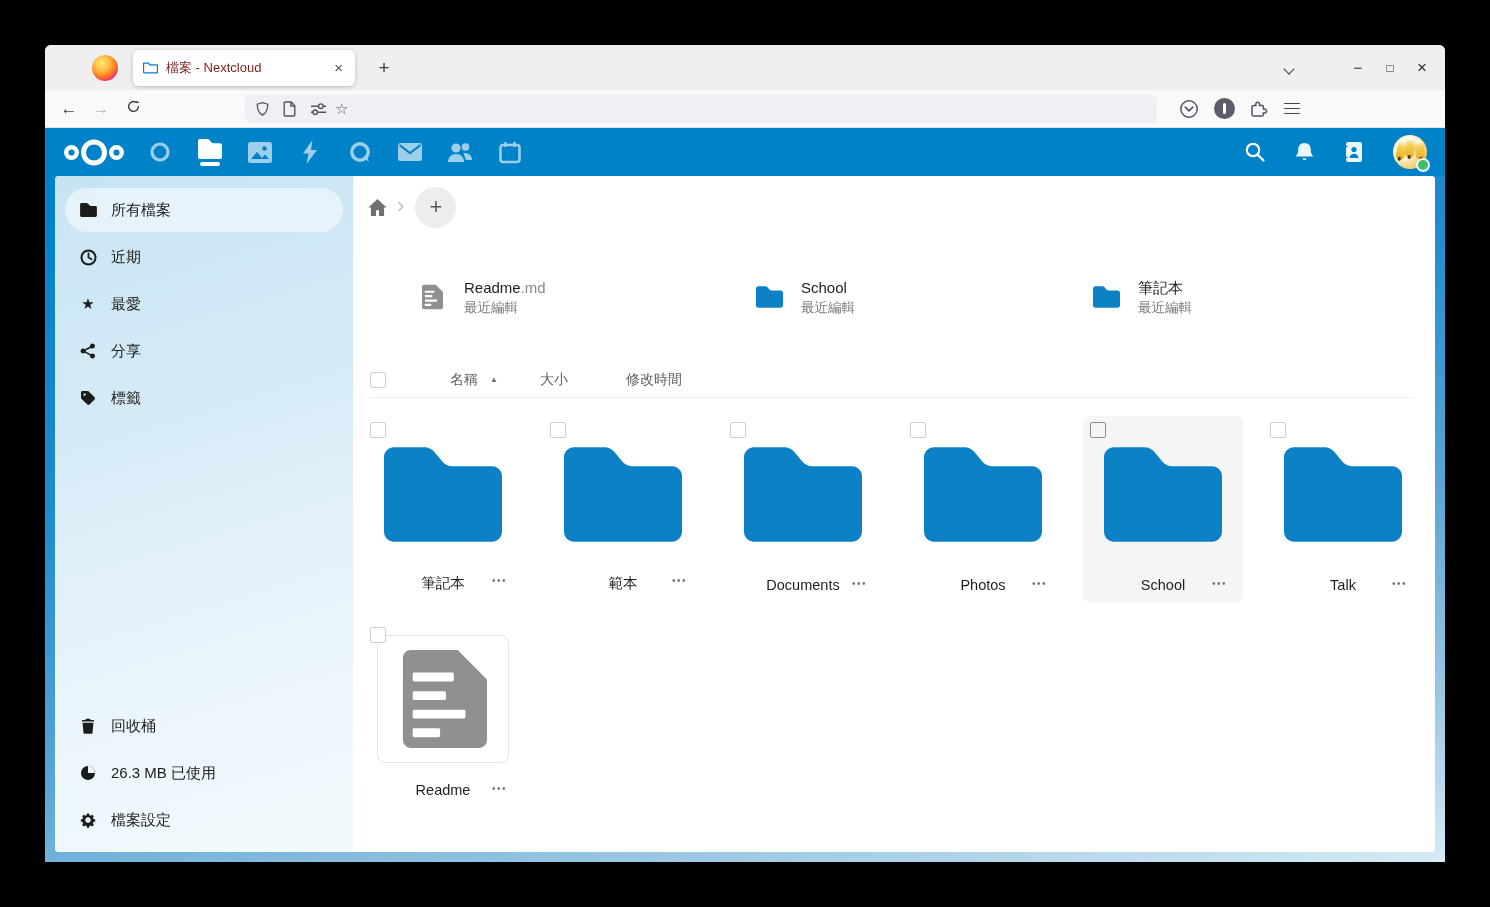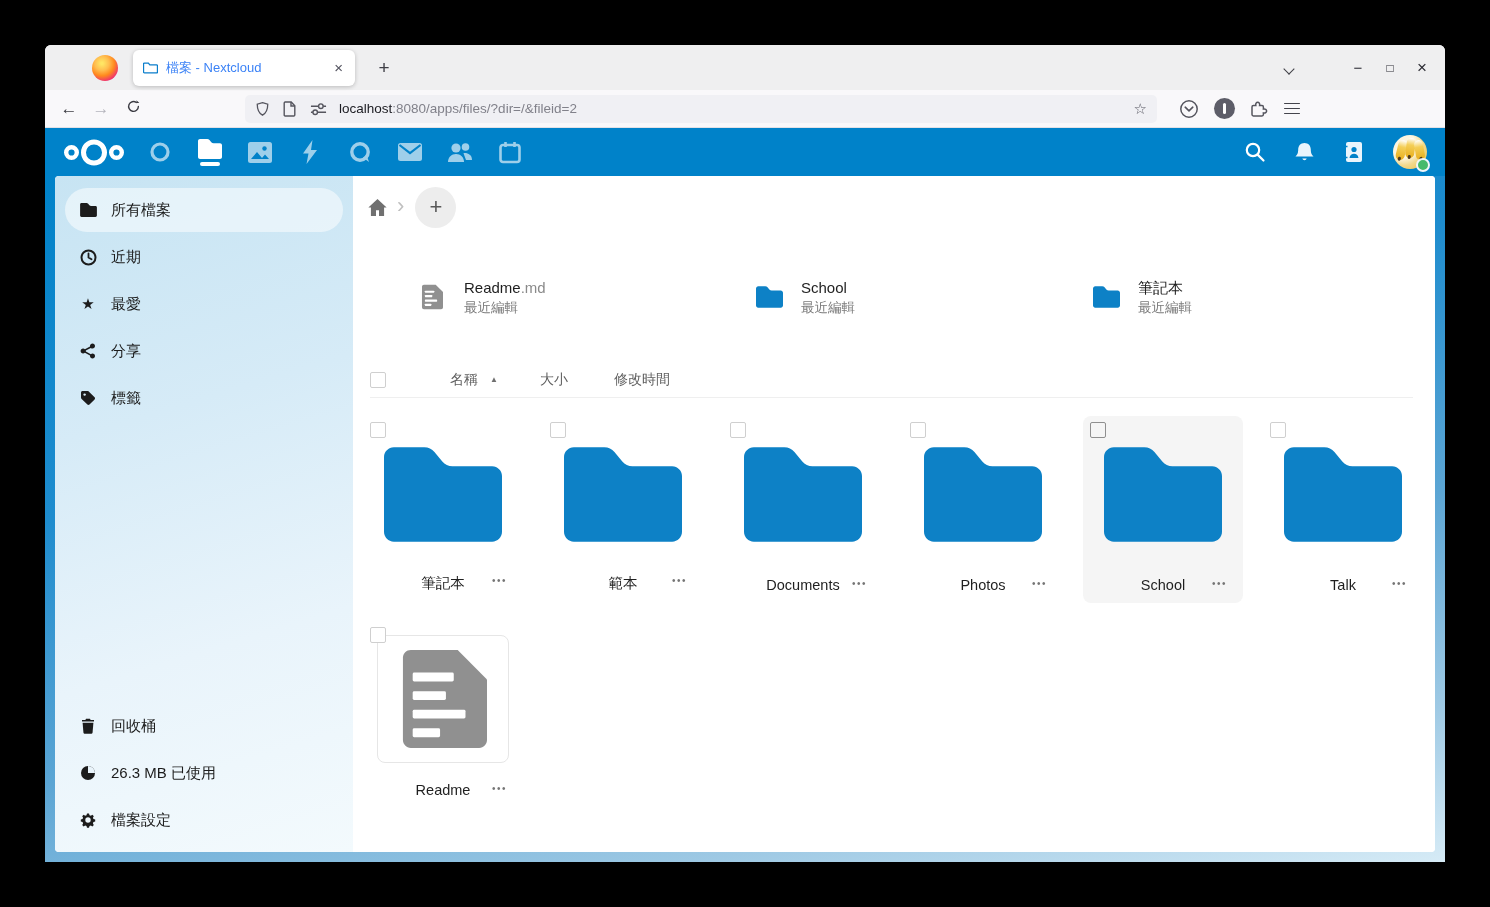--- a/index.html
+++ b/index.html
@@ -11,21 +11,21 @@
   }
   .window{ position:absolute; left:45px; top:45px; width:1400px; height:817px;
     background:#fff; border-radius:6px 6px 0 0; overflow:hidden; }
 
   
   .tabbar{ height:45px; background:#efeff0; display:flex; align-items:center; position:relative; }
   .ff-icon{ width:26px; height:26px; margin-left:47px; border-radius:50%;
     background:radial-gradient(circle at 38% 32%, #ffe564 5%, #ffbd4f 30%, #ff8a1e 52%, #f0376b 75%, #b5007f 100%); }
   .tab{ margin-left:15px; width:222px; height:36px; background:#fff; border-radius:6px;
     box-shadow:0 1px 4px rgba(0,0,0,.22); display:flex; align-items:center; padding:0 10px; }
-  .tab-title{ font-size:13px; color:#3b82f6; margin-left:8px; white-space:nowrap; overflow:hidden; flex:1; }
+  .tab-title{ font-size:13px; color:#7f1d1d; margin-left:8px; white-space:nowrap; overflow:hidden; flex:1; }
   .tab-close{ font-size:15px; color:#52525e; padding:0 2px; cursor:default; }
   .newtab{ font-size:19px; color:#3f3f46; margin-left:14px; width:30px; height:30px;
     display:flex; align-items:center; justify-content:center; border-radius:5px; }
   .tab-spacer{ flex:1; }
   .chev-down{ width:10px; height:10px; position:relative; margin-right:48px; }
   .chev-down::before{ content:""; position:absolute; left:0; top:2px; width:7px; height:7px;
     border-right:1.6px solid #3f3f46; border-bottom:1.6px solid #3f3f46; transform:rotate(45deg); }
   .wc{ width:30px; height:30px; display:flex; align-items:center; justify-content:center;
     color:#2b2b33; margin-right:2px; }
   .wc.min{ font-size:15px; } .wc.max{ font-size:12px; } .wc.cls{ font-size:17px; margin-right:8px; }
@@ -101,21 +101,21 @@
   .rtitle{ font-size:15px; color:#1f1f1f; line-height:21px; }
   .rtitle .sfx{ color:#8a8a8a; }
   .rsub{ font-size:13.5px; color:#7c7c7c; line-height:20px; }
 
   .listhead{ position:absolute; left:17px; top:186px; right:22px; height:36px;
     display:flex; align-items:center; border-bottom:1px solid #efefef; font-size:14px; color:#5f5f5f; }
   .checkbox{ width:16px; height:16px; border:1.5px solid #cfcfcf; border-radius:2px; background:#fff; }
   .listhead .col-name{ margin-left:64px; }
   .sort-arrow{ font-size:8px; color:#6f6f6f; margin-left:12px; }
   .listhead .col-size{ margin-left:42px; }
-  .listhead .col-mod{ margin-left:46px; }
+  .listhead .col-mod{ margin-left:58px; }
 
   .grid{ position:absolute; left:10px; top:240px; display:flex; gap:20px; }
   .grid2{ position:absolute; left:10px; top:445px; display:flex; }
   .tile{ position:relative; width:160px; height:187px; border-radius:8px; }
   .tile.hl{ background:var(--hover-gray); }
   .tile .checkbox{ position:absolute; left:7px; top:6px; }
   .tile.hl .checkbox{ border-color:#8f8f8f; background:var(--hover-gray); }
   .tile .folder-big{ display:block; margin:31px auto 0; }
   .tile-label{ position:absolute; left:0; right:0; bottom:10px; text-align:center;
     font-size:14.5px; color:#1f1f1f; }
@@ -164,21 +164,20 @@
       <svg width="14" height="16" viewBox="0 0 14 16" style="margin-left:13px">
         <path d="M2.2 1h6l3.6 3.8V14c0 .6-.4 1-1 1H2.2c-.6 0-1-.4-1-1V2c0-.6.4-1 1-1z" fill="none" stroke="#55555e" stroke-width="1.4"></path>
         <path d="M8 1v4h4" fill="none" stroke="#55555e" stroke-width="1.4"></path>
       </svg>
       <svg width="17" height="14" viewBox="0 0 18 14" style="margin-left:13px">
         <line x1="1" y1="4" x2="17" y2="4" stroke="#55555e" stroke-width="1.5"></line>
         <circle cx="11.5" cy="4" r="2.4" fill="#f0f0f4" stroke="#55555e" stroke-width="1.5"></circle>
         <line x1="1" y1="10.5" x2="17" y2="10.5" stroke="#55555e" stroke-width="1.5"></line>
         <circle cx="5.5" cy="10.5" r="2.4" fill="#f0f0f4" stroke="#55555e" stroke-width="1.5"></circle>
       </svg>
-      <span class="url-text"><span class="url-host">localhost</span><span class="url-path">:8080/apps/files/?dir=/&amp;fileid=2</span></span>
       <span class="url-star">☆</span>
     </div>
     <div class="navicons">
       <svg width="20" height="20" viewBox="0 0 20 20">
         <circle cx="10" cy="10" r="8.2" fill="none" stroke="#55555e" stroke-width="1.5"></circle>
         <path d="M6.2 8.2l3.8 3.6 3.8-3.6" fill="none" stroke="#55555e" stroke-width="1.6" stroke-linecap="round" stroke-linejoin="round"></path>
       </svg>
       <div class="acct-circle"></div>
       <svg width="19" height="19" viewBox="0 0 19 19">
         <path d="M3.4 6.5h2.4c-.4-1.9.6-3.2 1.9-3.2s2.3 1.3 1.9 3.2h2.4c.8 0 1.4.6 1.4 1.4v2.2c1.9-.4 3.2.6 3.2 1.9s-1.3 2.3-3.2 1.9v1.7c0 .8-.6 1.4-1.4 1.4H3.4c-.8 0-1.4-.6-1.4-1.4V7.9c0-.8.6-1.4 1.4-1.4z" fill="none" stroke="#55555e" stroke-width="1.5"></path>

